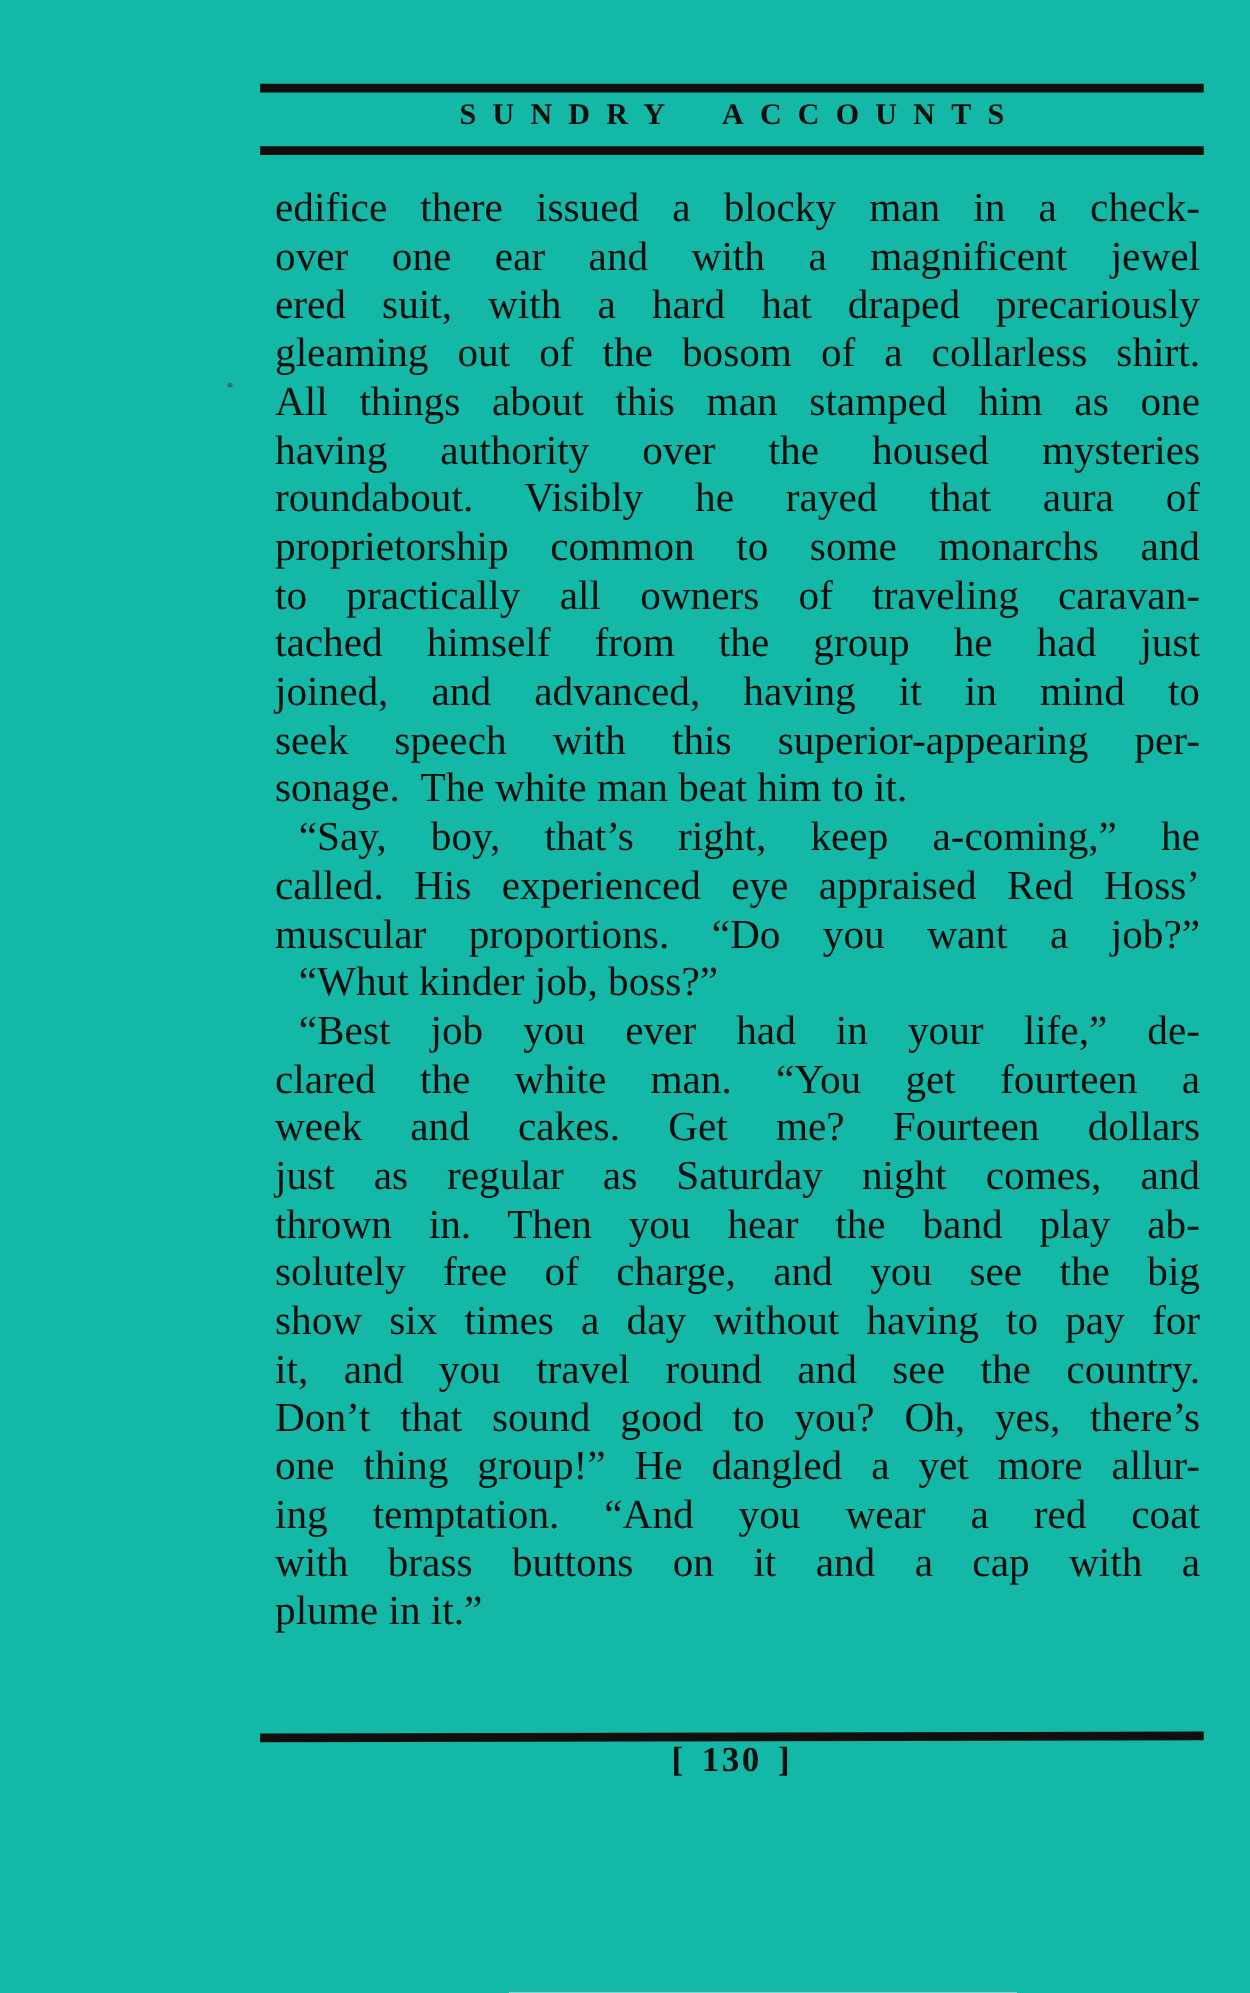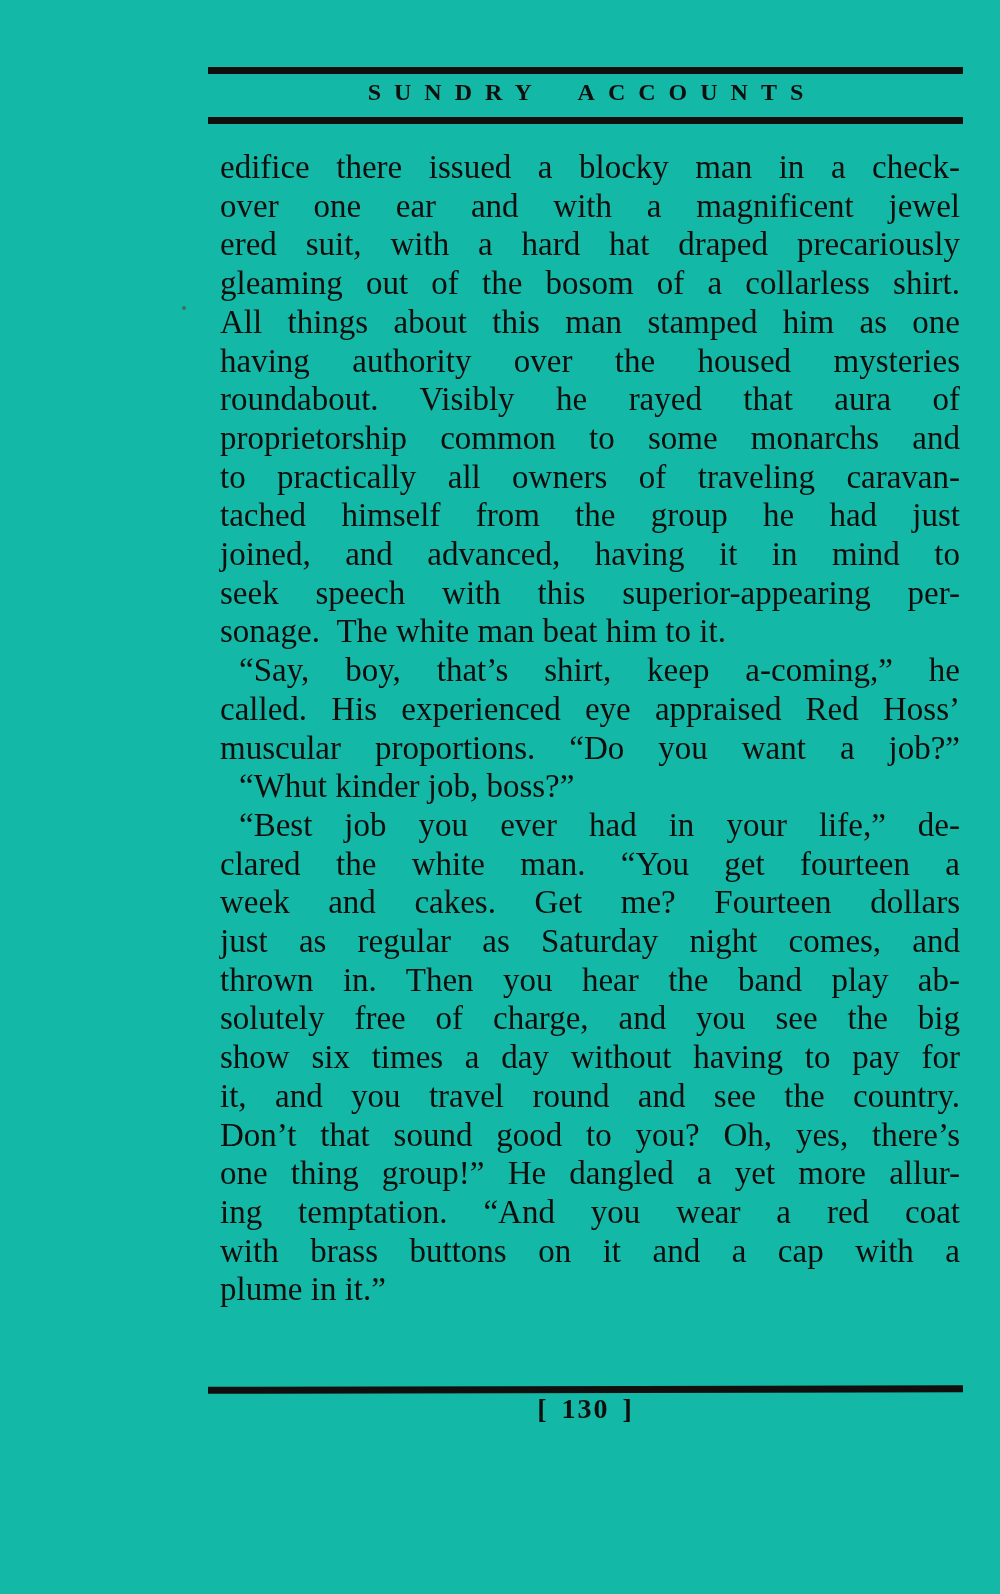--- a/index.html
+++ b/index.html
@@ -102,21 +102,21 @@
         <div class="line">having authority over the housed mysteries</div>
         <div class="line">roundabout. Visibly he rayed that aura of</div>
         <div class="line">proprietorship common to some monarchs and</div>
         <div class="line">to practically all owners of traveling caravan-</div>
         <div class="line">tached himself from the group he had just</div>
         <div class="line">joined, and advanced, having it in mind to</div>
         <div class="line">seek speech with this superior-appearing per-</div>
         <div class="line last">sonage. The white man beat him to it.</div>
       </div>
       <div class="para">
-        <div class="line indent">“Say, boy, that’s shirt, keep a-coming,” he</div>
+        <div class="line indent">“Say, boy, that’s right, keep a-coming,” he</div>
         <div class="line">called. His experienced eye appraised Red Hoss’</div>
         <div class="line">muscular proportions. “Do you want a job?”</div>
       </div>
       <div class="para">
         <div class="line indent last">“Whut kinder job, boss?”</div>
       </div>
       <div class="para">
         <div class="line indent">“Best job you ever had in your life,” de-</div>
         <div class="line">clared the white man. “You get fourteen a</div>
         <div class="line">week and cakes. Get me? Fourteen dollars</div>

